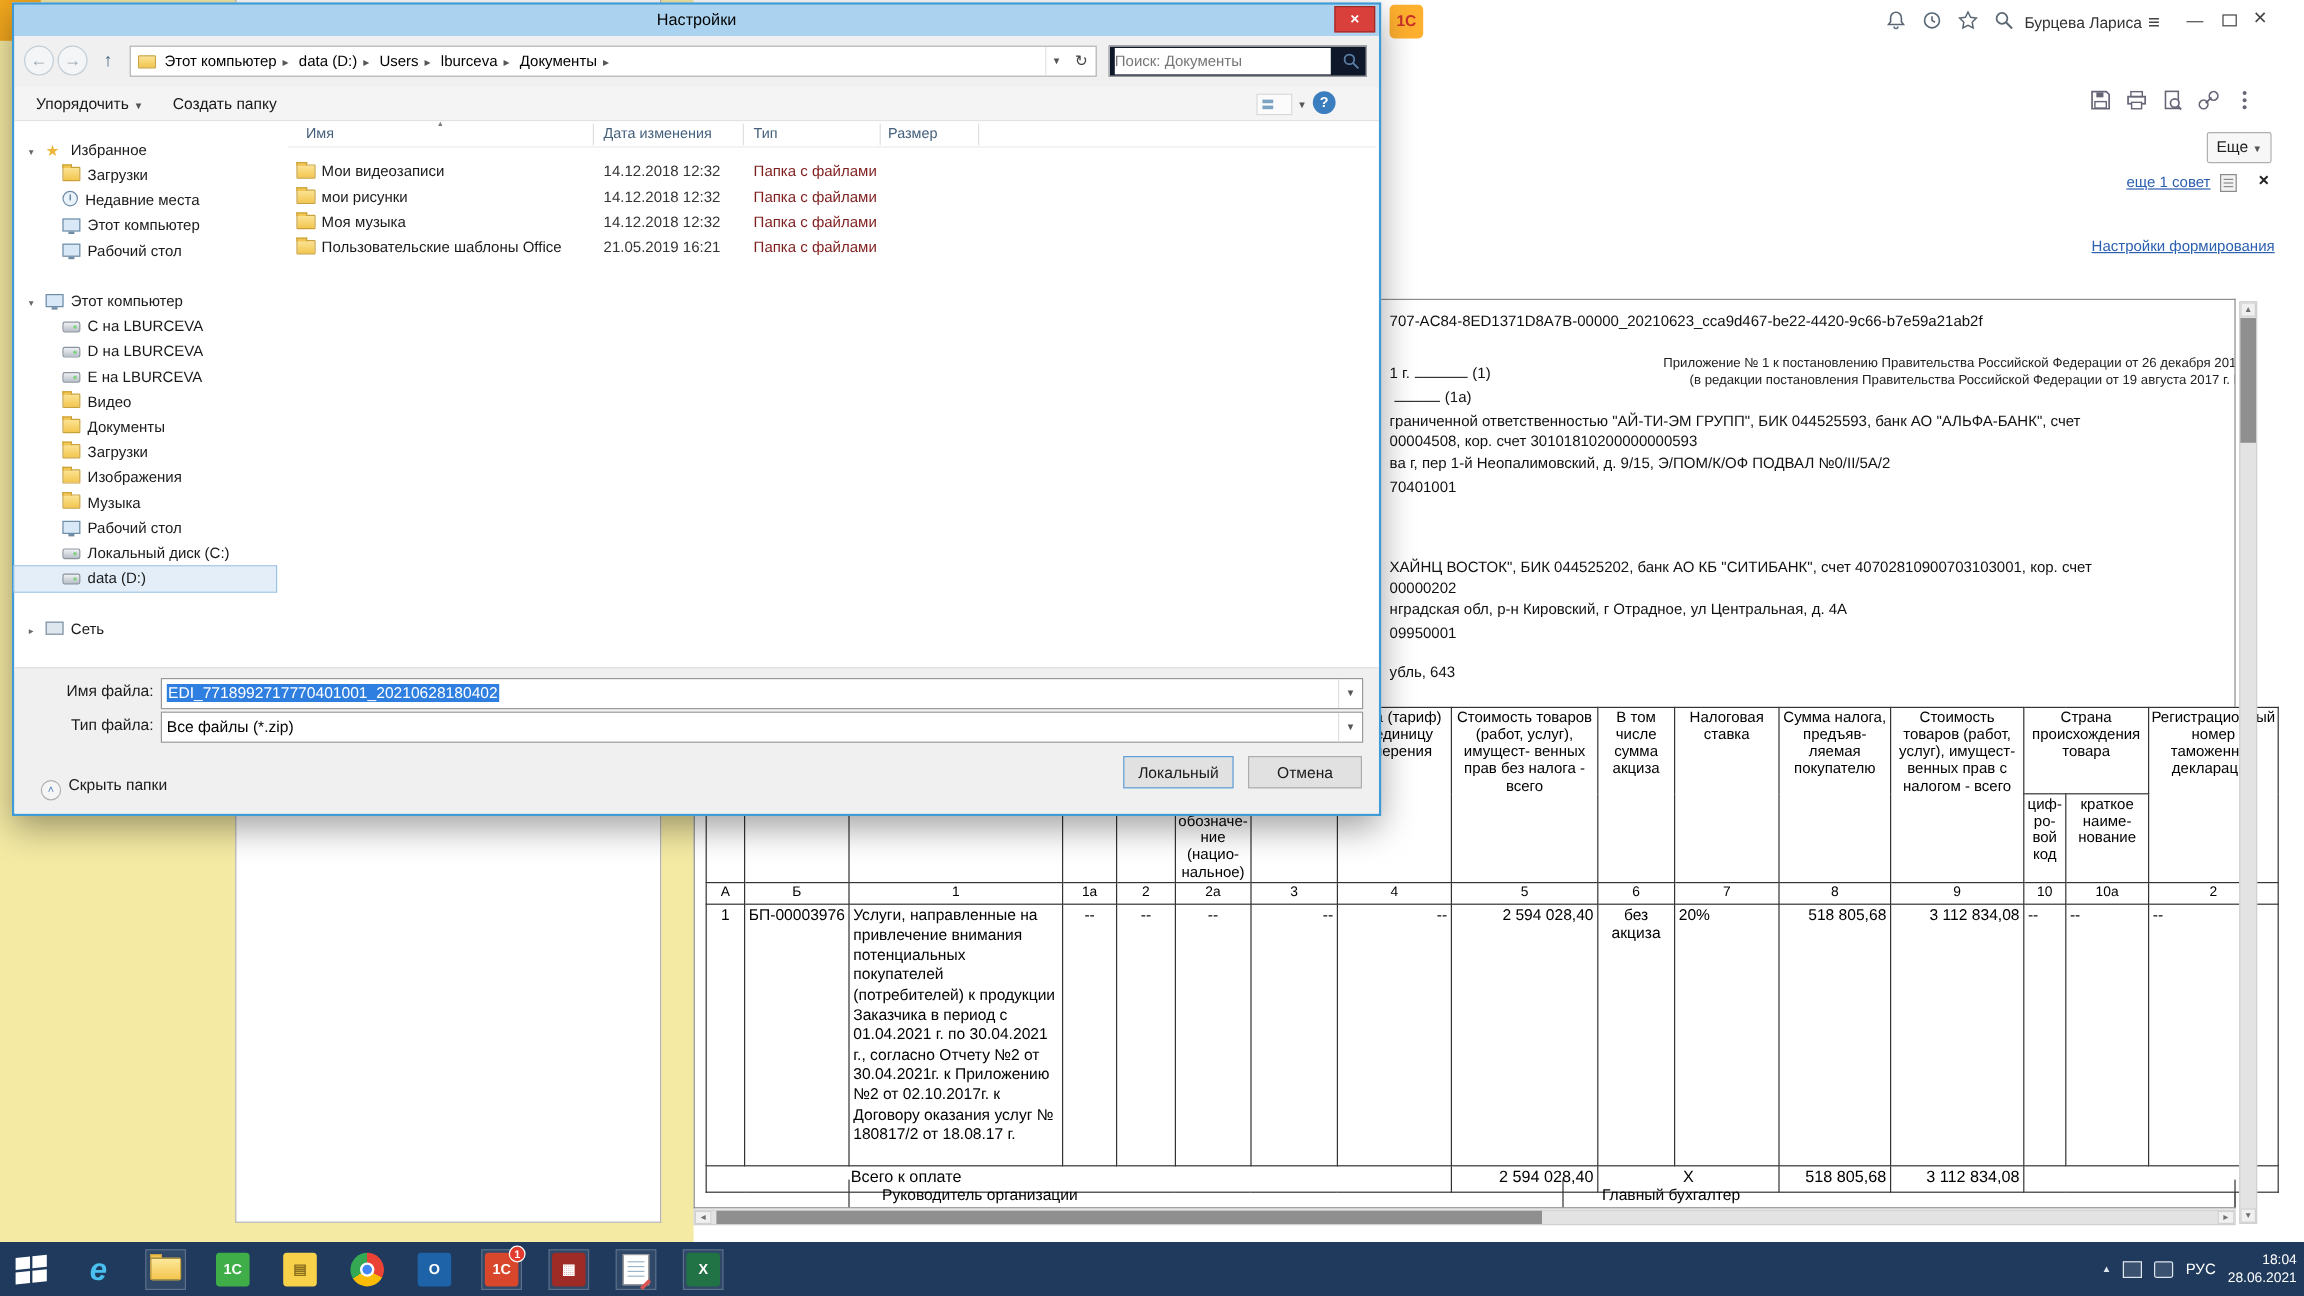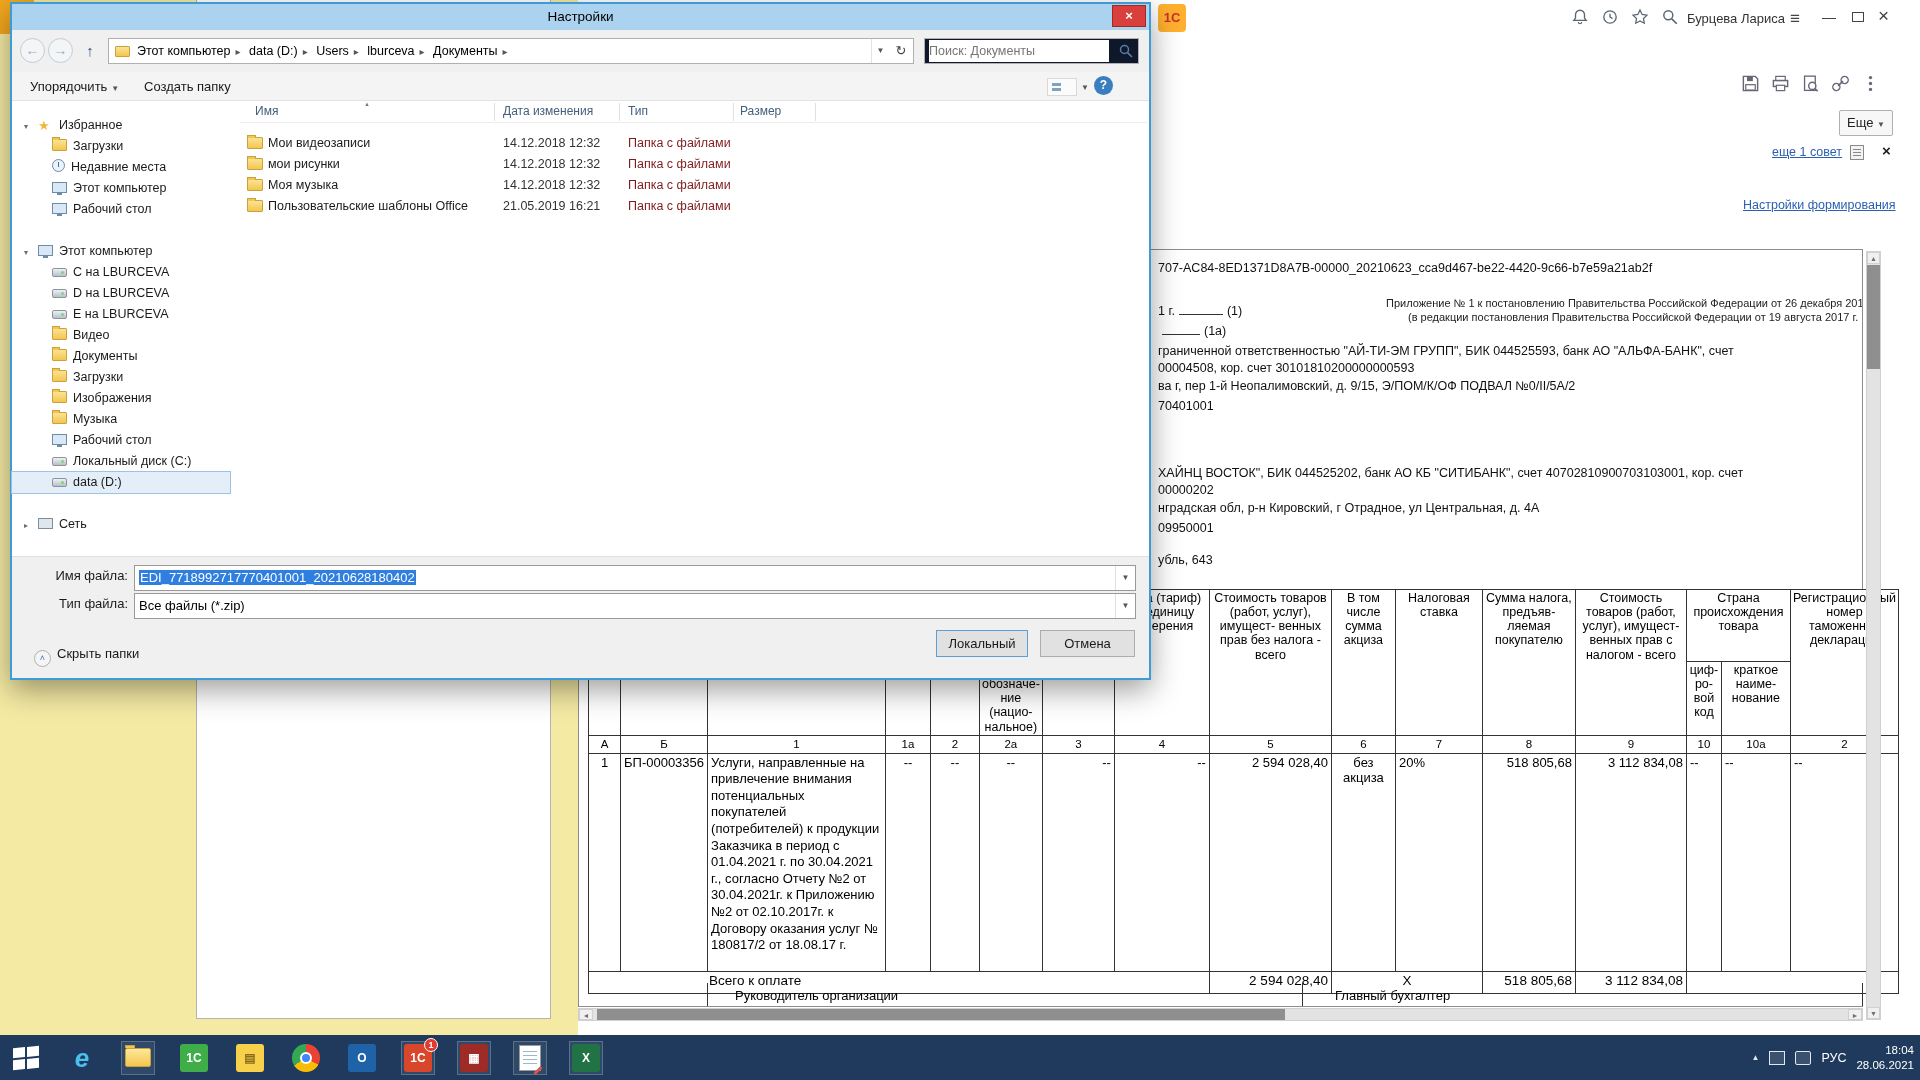--- a/index.html
+++ b/index.html
@@ -319,21 +319,21 @@
           <td>6</td>
           <td>7</td>
           <td>8</td>
       <td>9</td>
           <td>10</td>
           <td>10а</td>
           <td>2</td>
     </tr>
     <tr class="datar">
       <td class="center">1</td>
-      <td>БП-00003356</td>
+      <td>БП-00003976</td>
       <td class="desc">Услуги, направленные на привлечение внимания потенциальных покупателей (потребителей) к продукции Заказчика в период с 01.04.2021 г. по 30.04.2021 г., согласно Отчету №2 от 30.04.2021г. к Приложению №2 от 02.10.2017г. к Договору оказания услуг № 180817/2 от 18.08.17 г.</td>
       <td class="center">--</td>
       <td class="center">--</td>
       <td class="center">--</td>
       <td class="money">--</td>
       <td class="money">--</td>
       <td class="money">2 594 028,40</td>
       <td class="center">без акциза</td>
       <td>20%</td>
       <td class="money">518 805,68</td>

